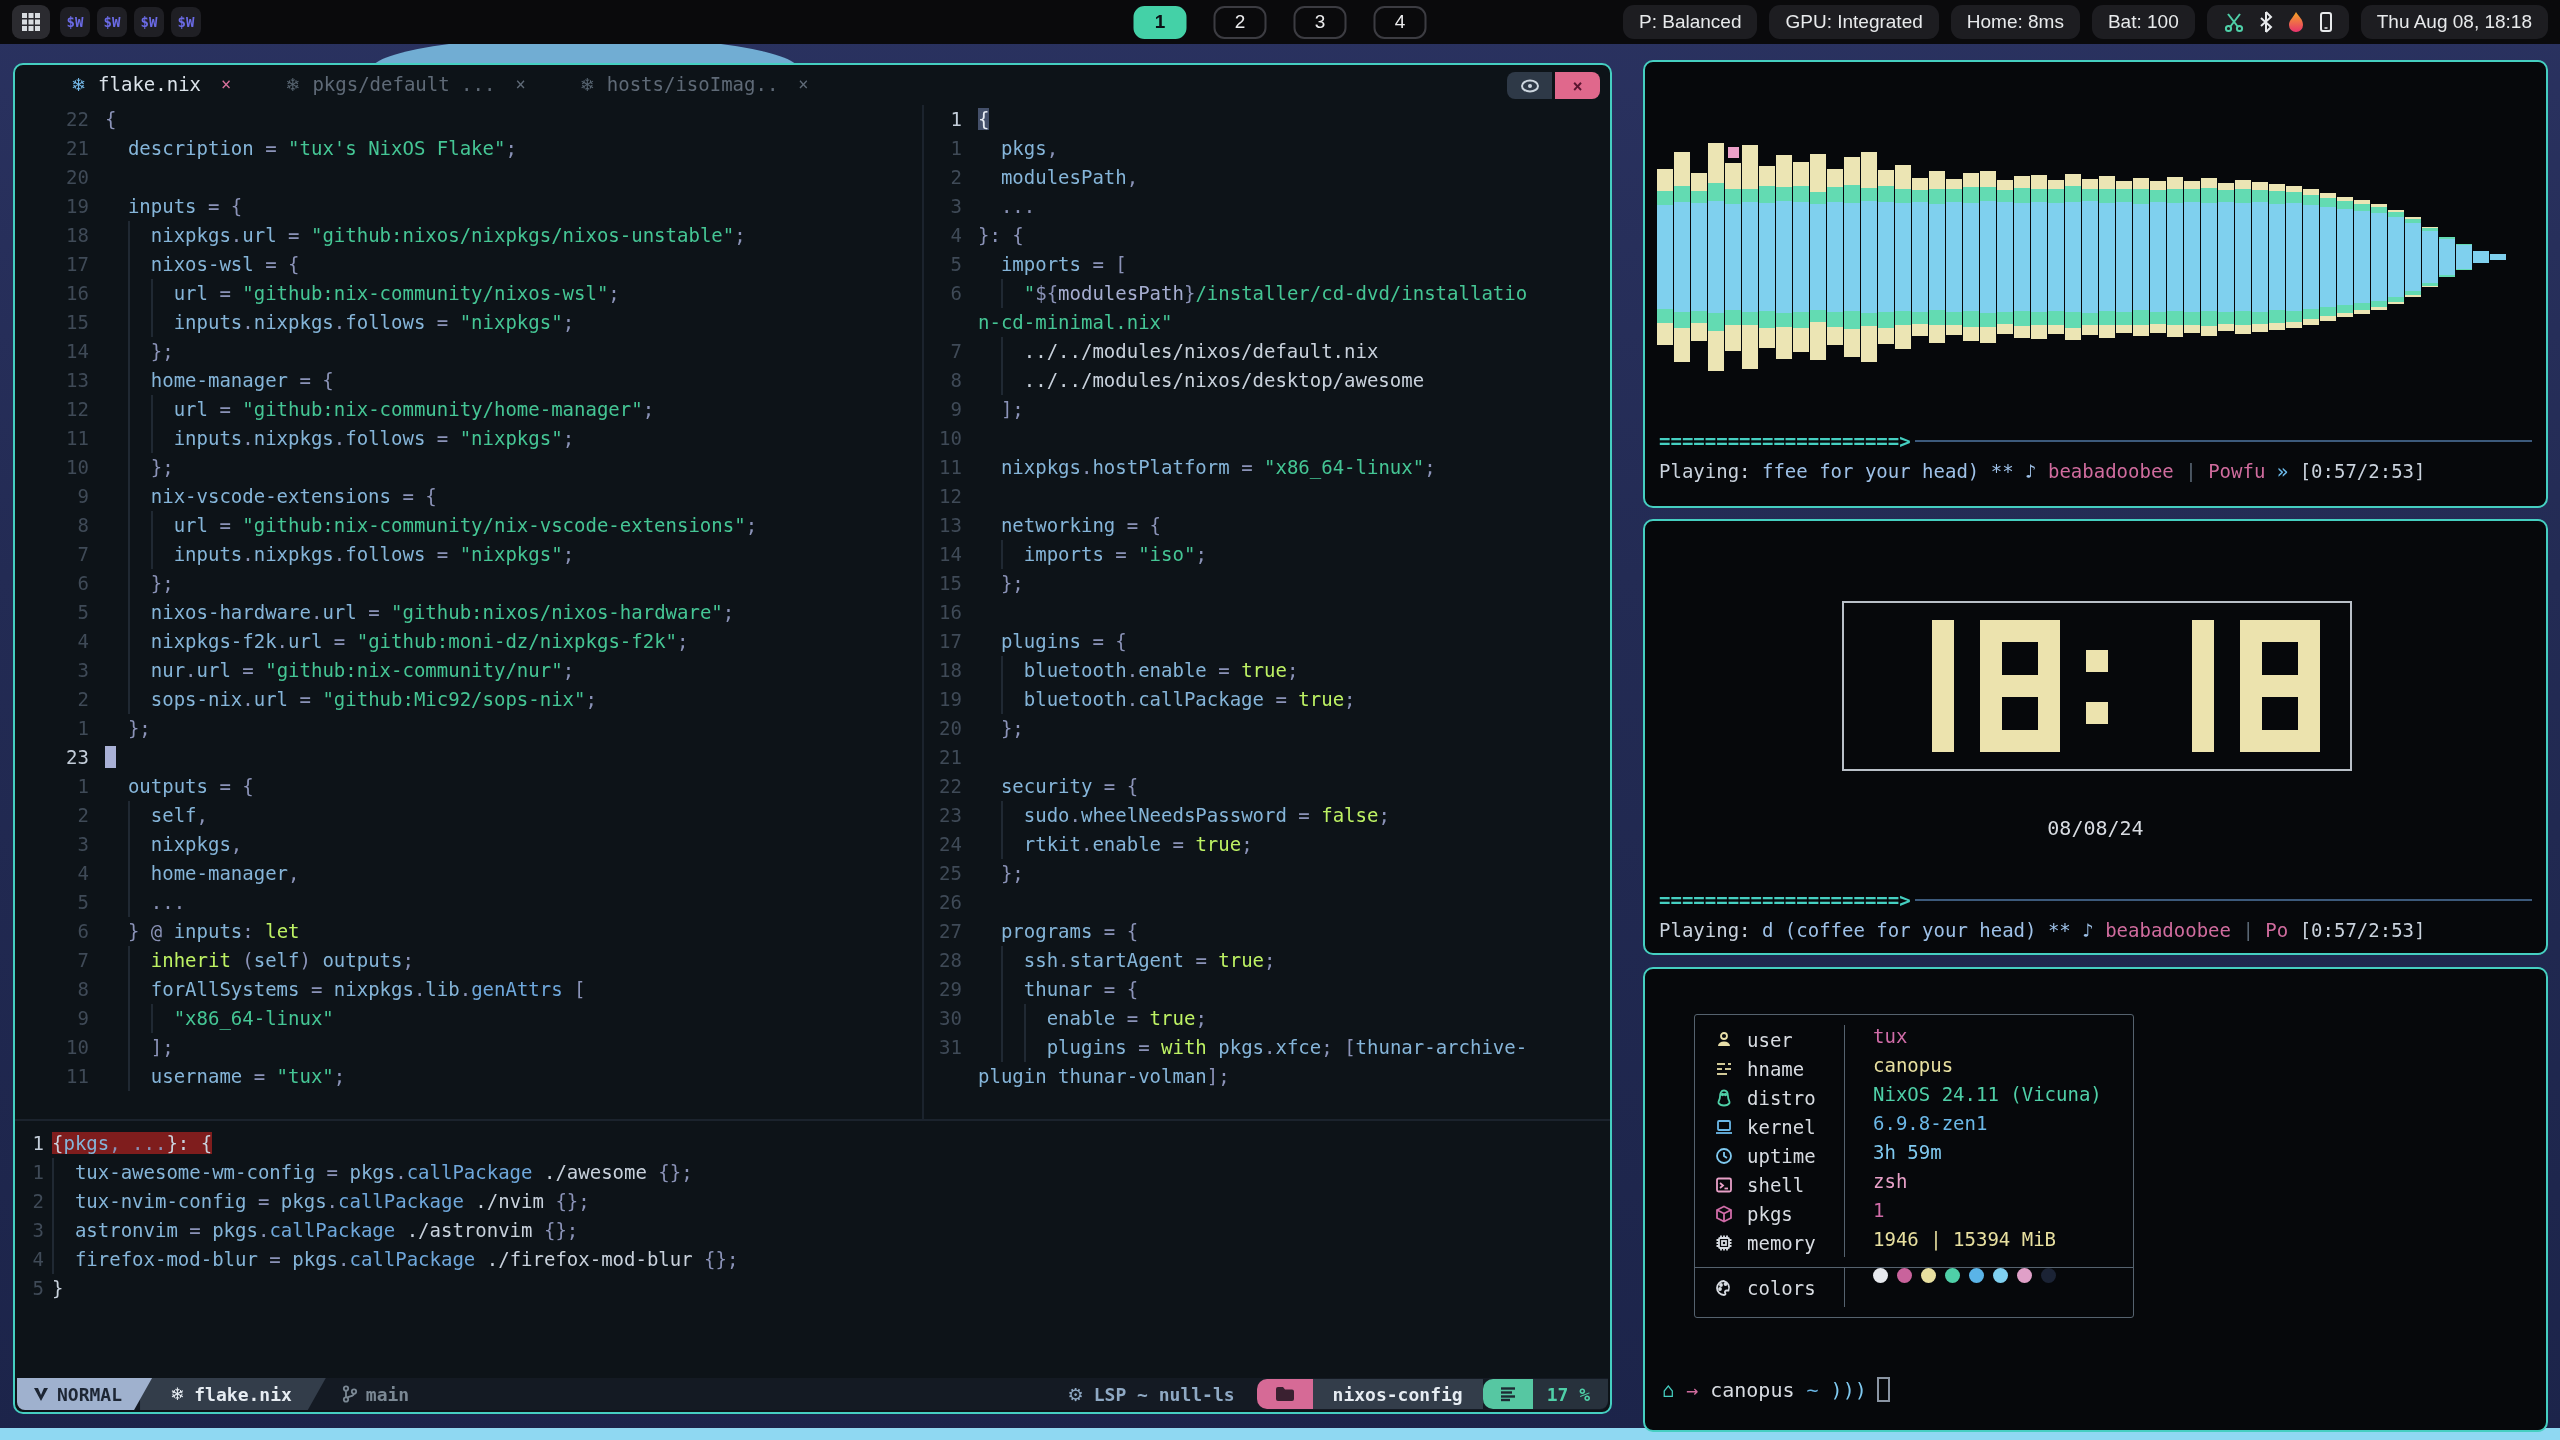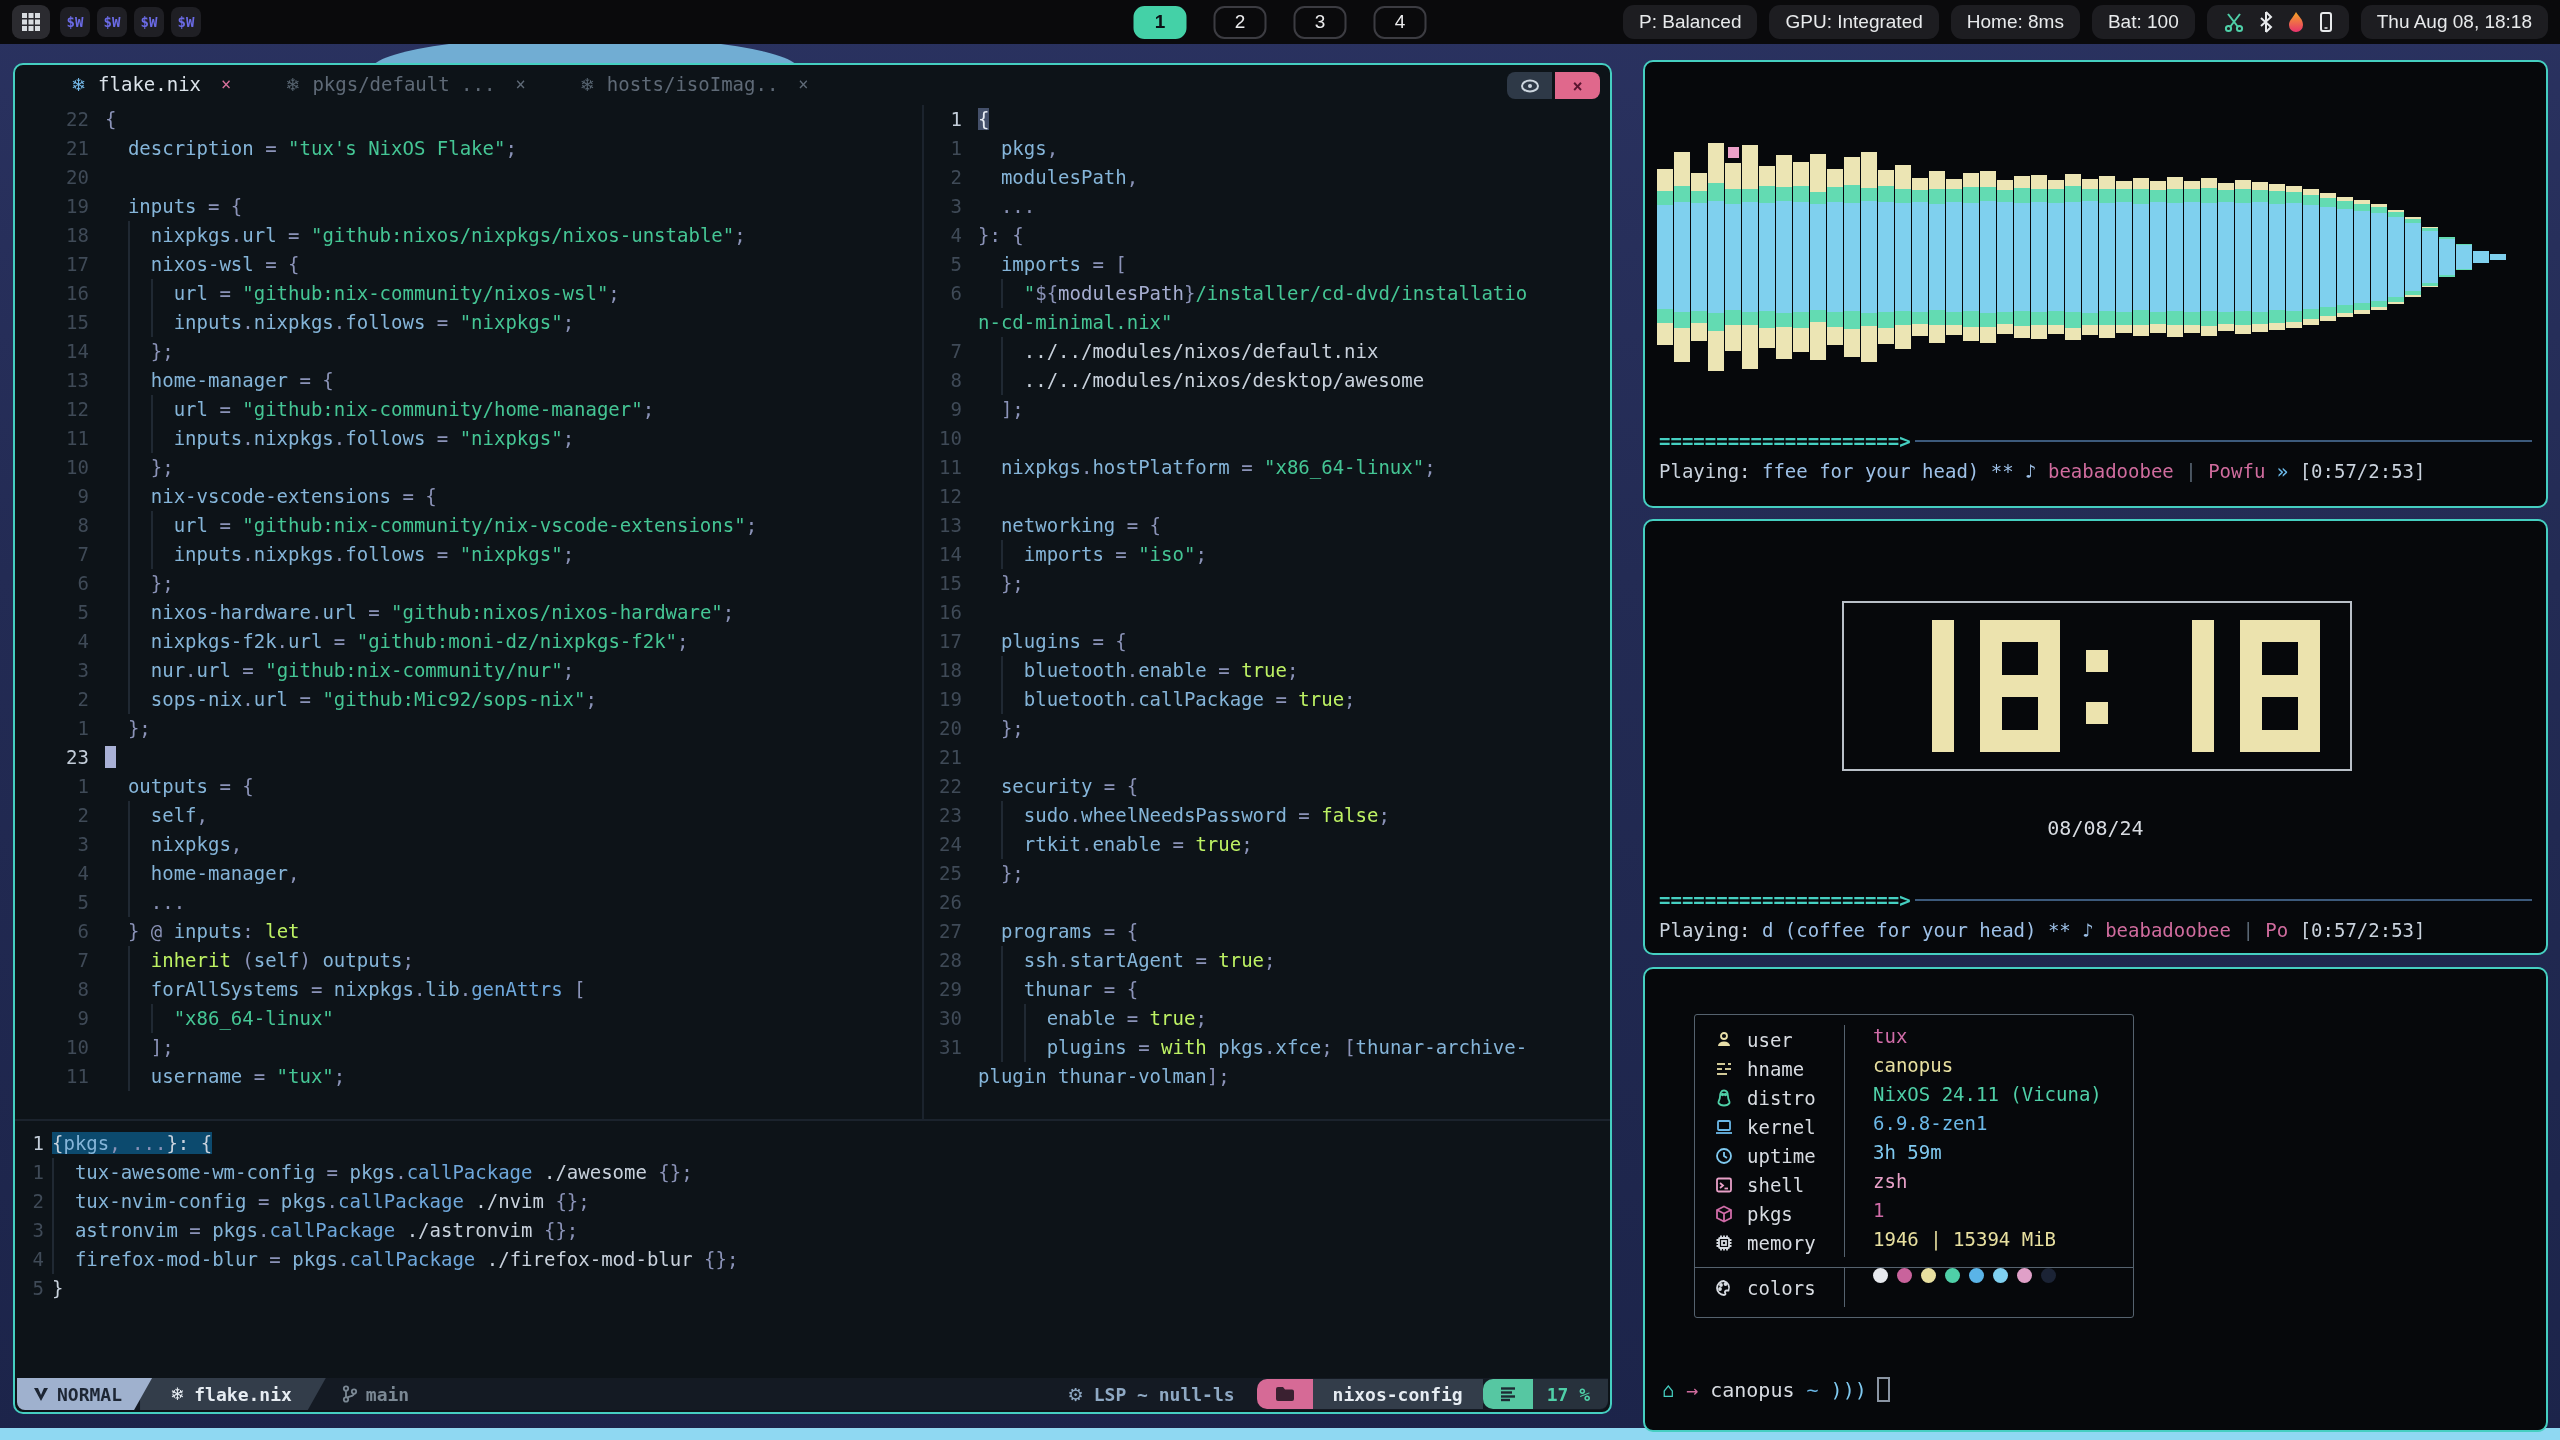--- a/index.html
+++ b/index.html
@@ -44,21 +44,21 @@
   .pane { position:absolute; }
   .cl { display:flex; height:29px; line-height:29px; font-size:19px; white-space:pre; }
   .ln { text-align:right; color:#3f4a57; flex:none; }
   .ln.cur { color:#c3cdd9; }
   .code { position:relative; flex:1; }
   .guide { position:absolute; top:0; width:2px; height:29px; background:#202933; }
   .tk-i { color:#85b5d9; } .tk-p { color:#8b93b8; } .tk-s { color:#45c695; }
   .tk-k { color:#bef264; } .tk-f { color:#6fa8dc; } .tk-v { color:#a6aed1; } .tk-w { color:#c9d2dd; }
   .tk-cur { background:#a9b1d6; color:#a9b1d6; }
   .tk-curh { background:#44506a; color:#e9eef5; }
-  .hl-line { background:#0c4a6e; }
+  .hl-line { background:#7f1d1d; }
   .vdiv { position:absolute; width:2px; background:#1b232d; }
   .hdiv { position:absolute; height:2px; background:#1b232d; }
 
   
   .statusline { position:absolute; left:2px; right:2px; bottom:2px; height:32px; background:#141a23; border-radius:0 0 8px 8px;
     display:flex; align-items:center; font-size:18px; font-weight:bold; }
   .sl-mode { position:relative; z-index:2; height:32px; display:flex; align-items:center; gap:8px; background:#9fb1ce; color:#1d2634;
     padding:0 30px 0 16px; clip-path:polygon(0 0,100% 0,calc(100% - 18px) 100%,0 100%); border-radius:0 0 0 8px; }
   .sl-file { position:relative; z-index:1; height:32px; display:flex; align-items:center; gap:10px; background:#333d4a; color:#e6ecf2;
     padding:0 34px 0 30px; margin-left:-12px; clip-path:polygon(0 0,100% 0,calc(100% - 18px) 100%,0 100%); }

